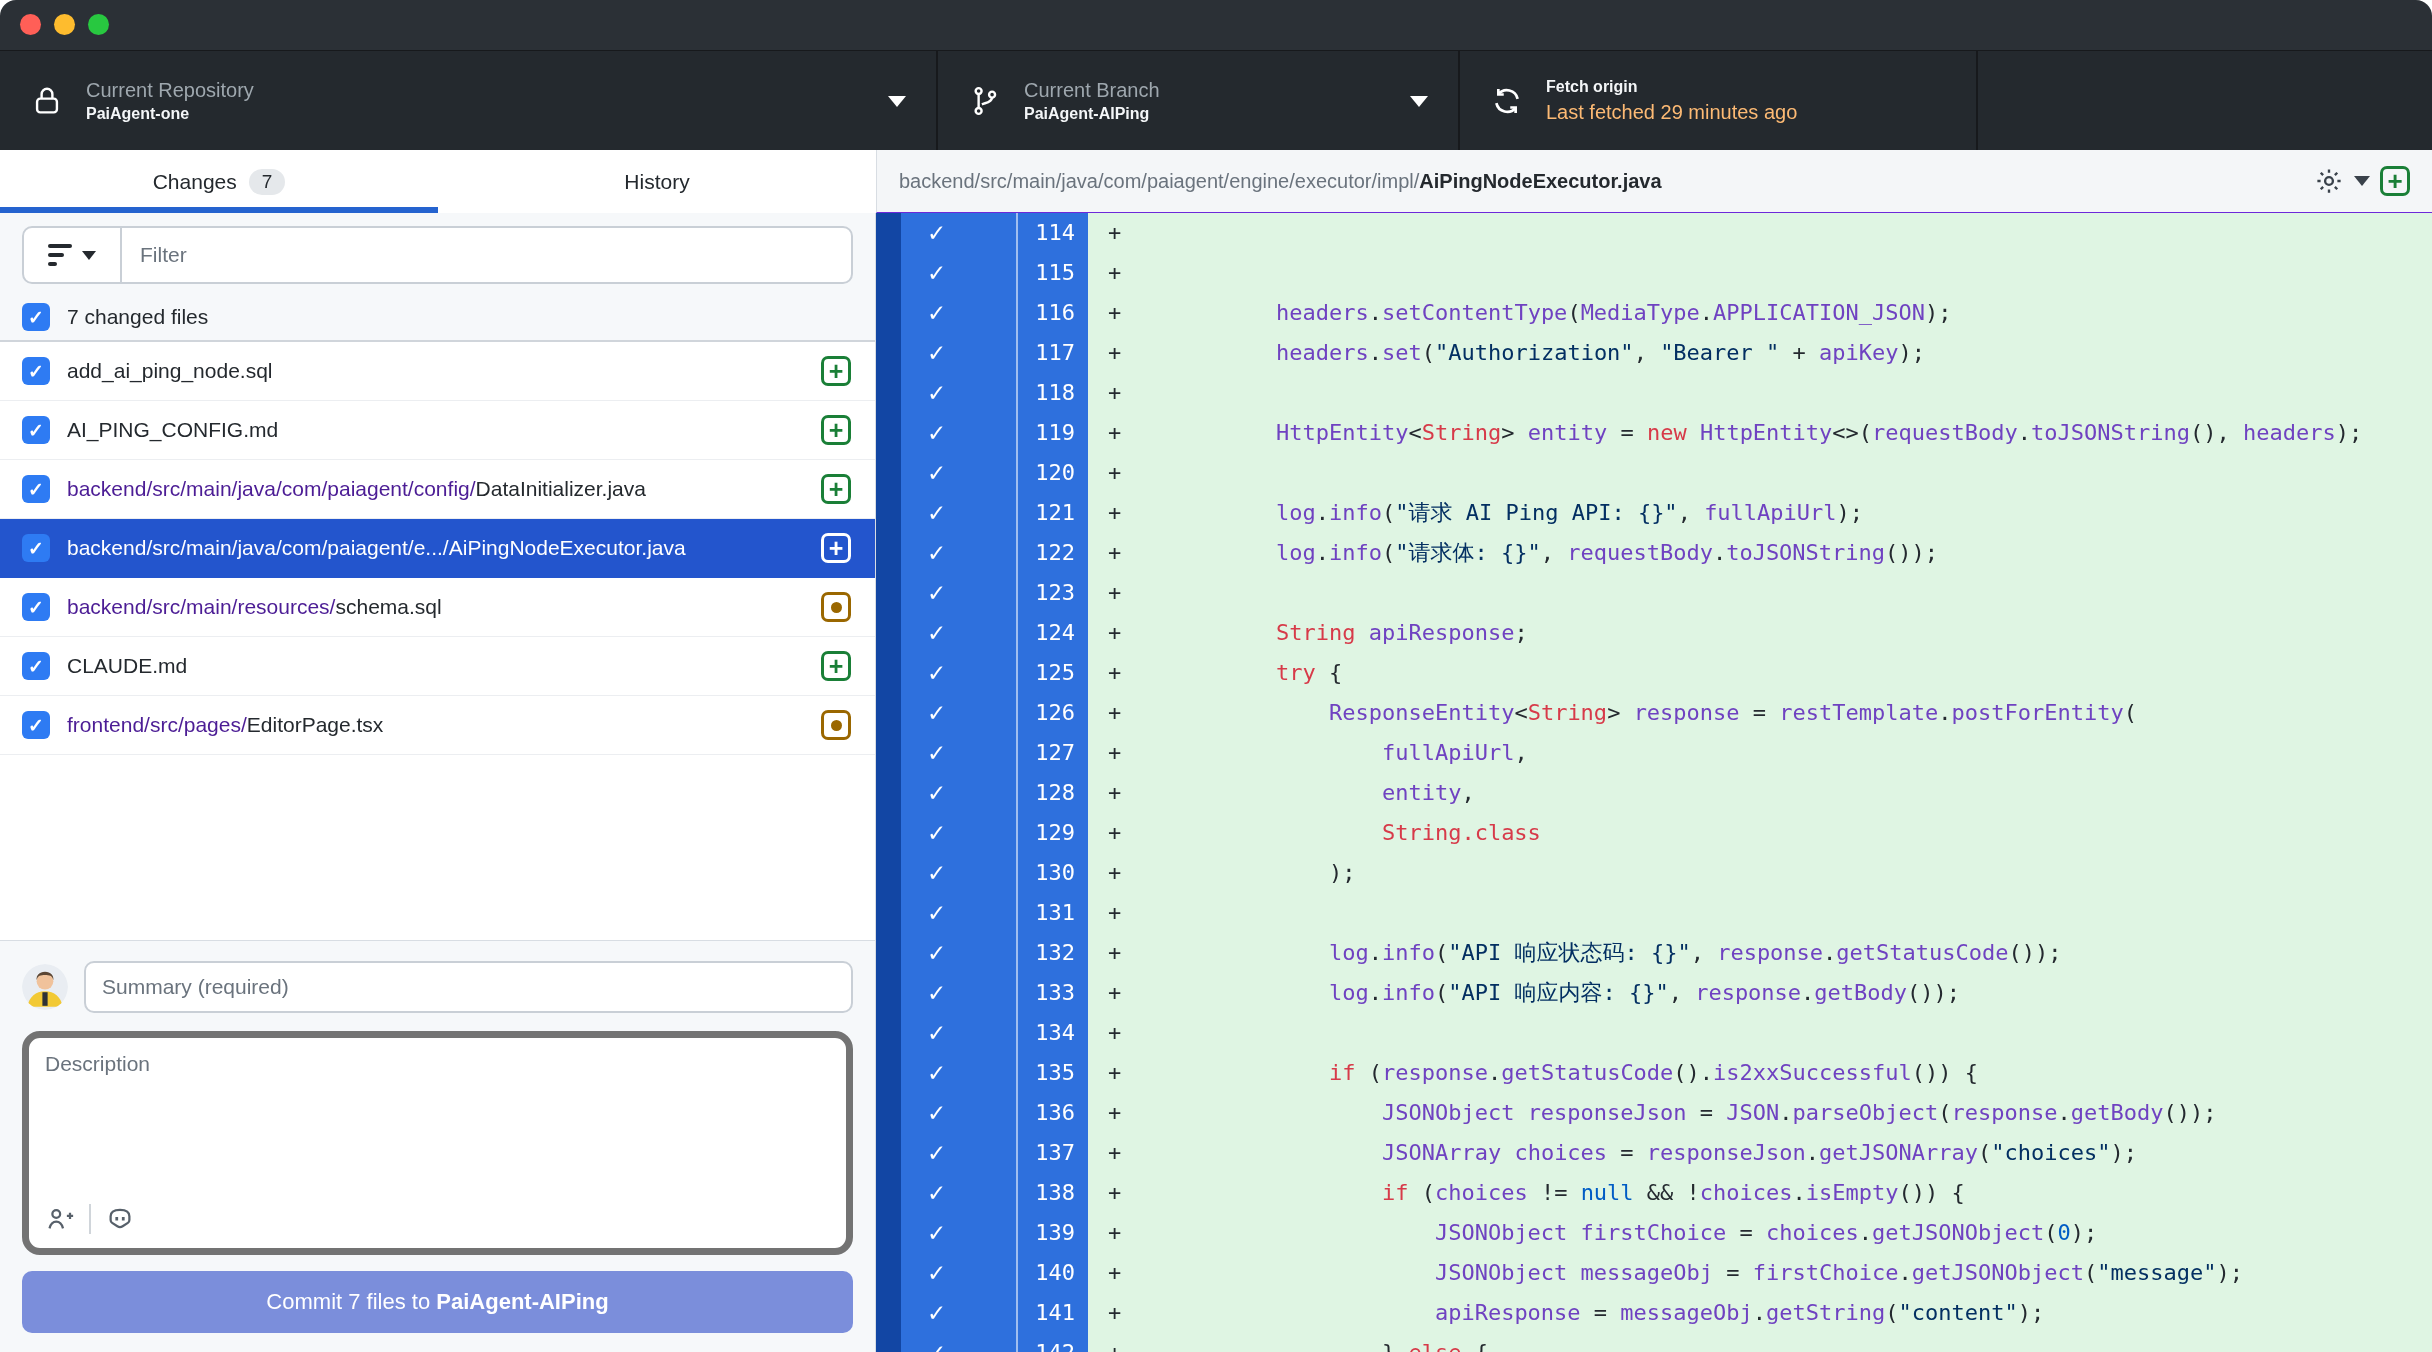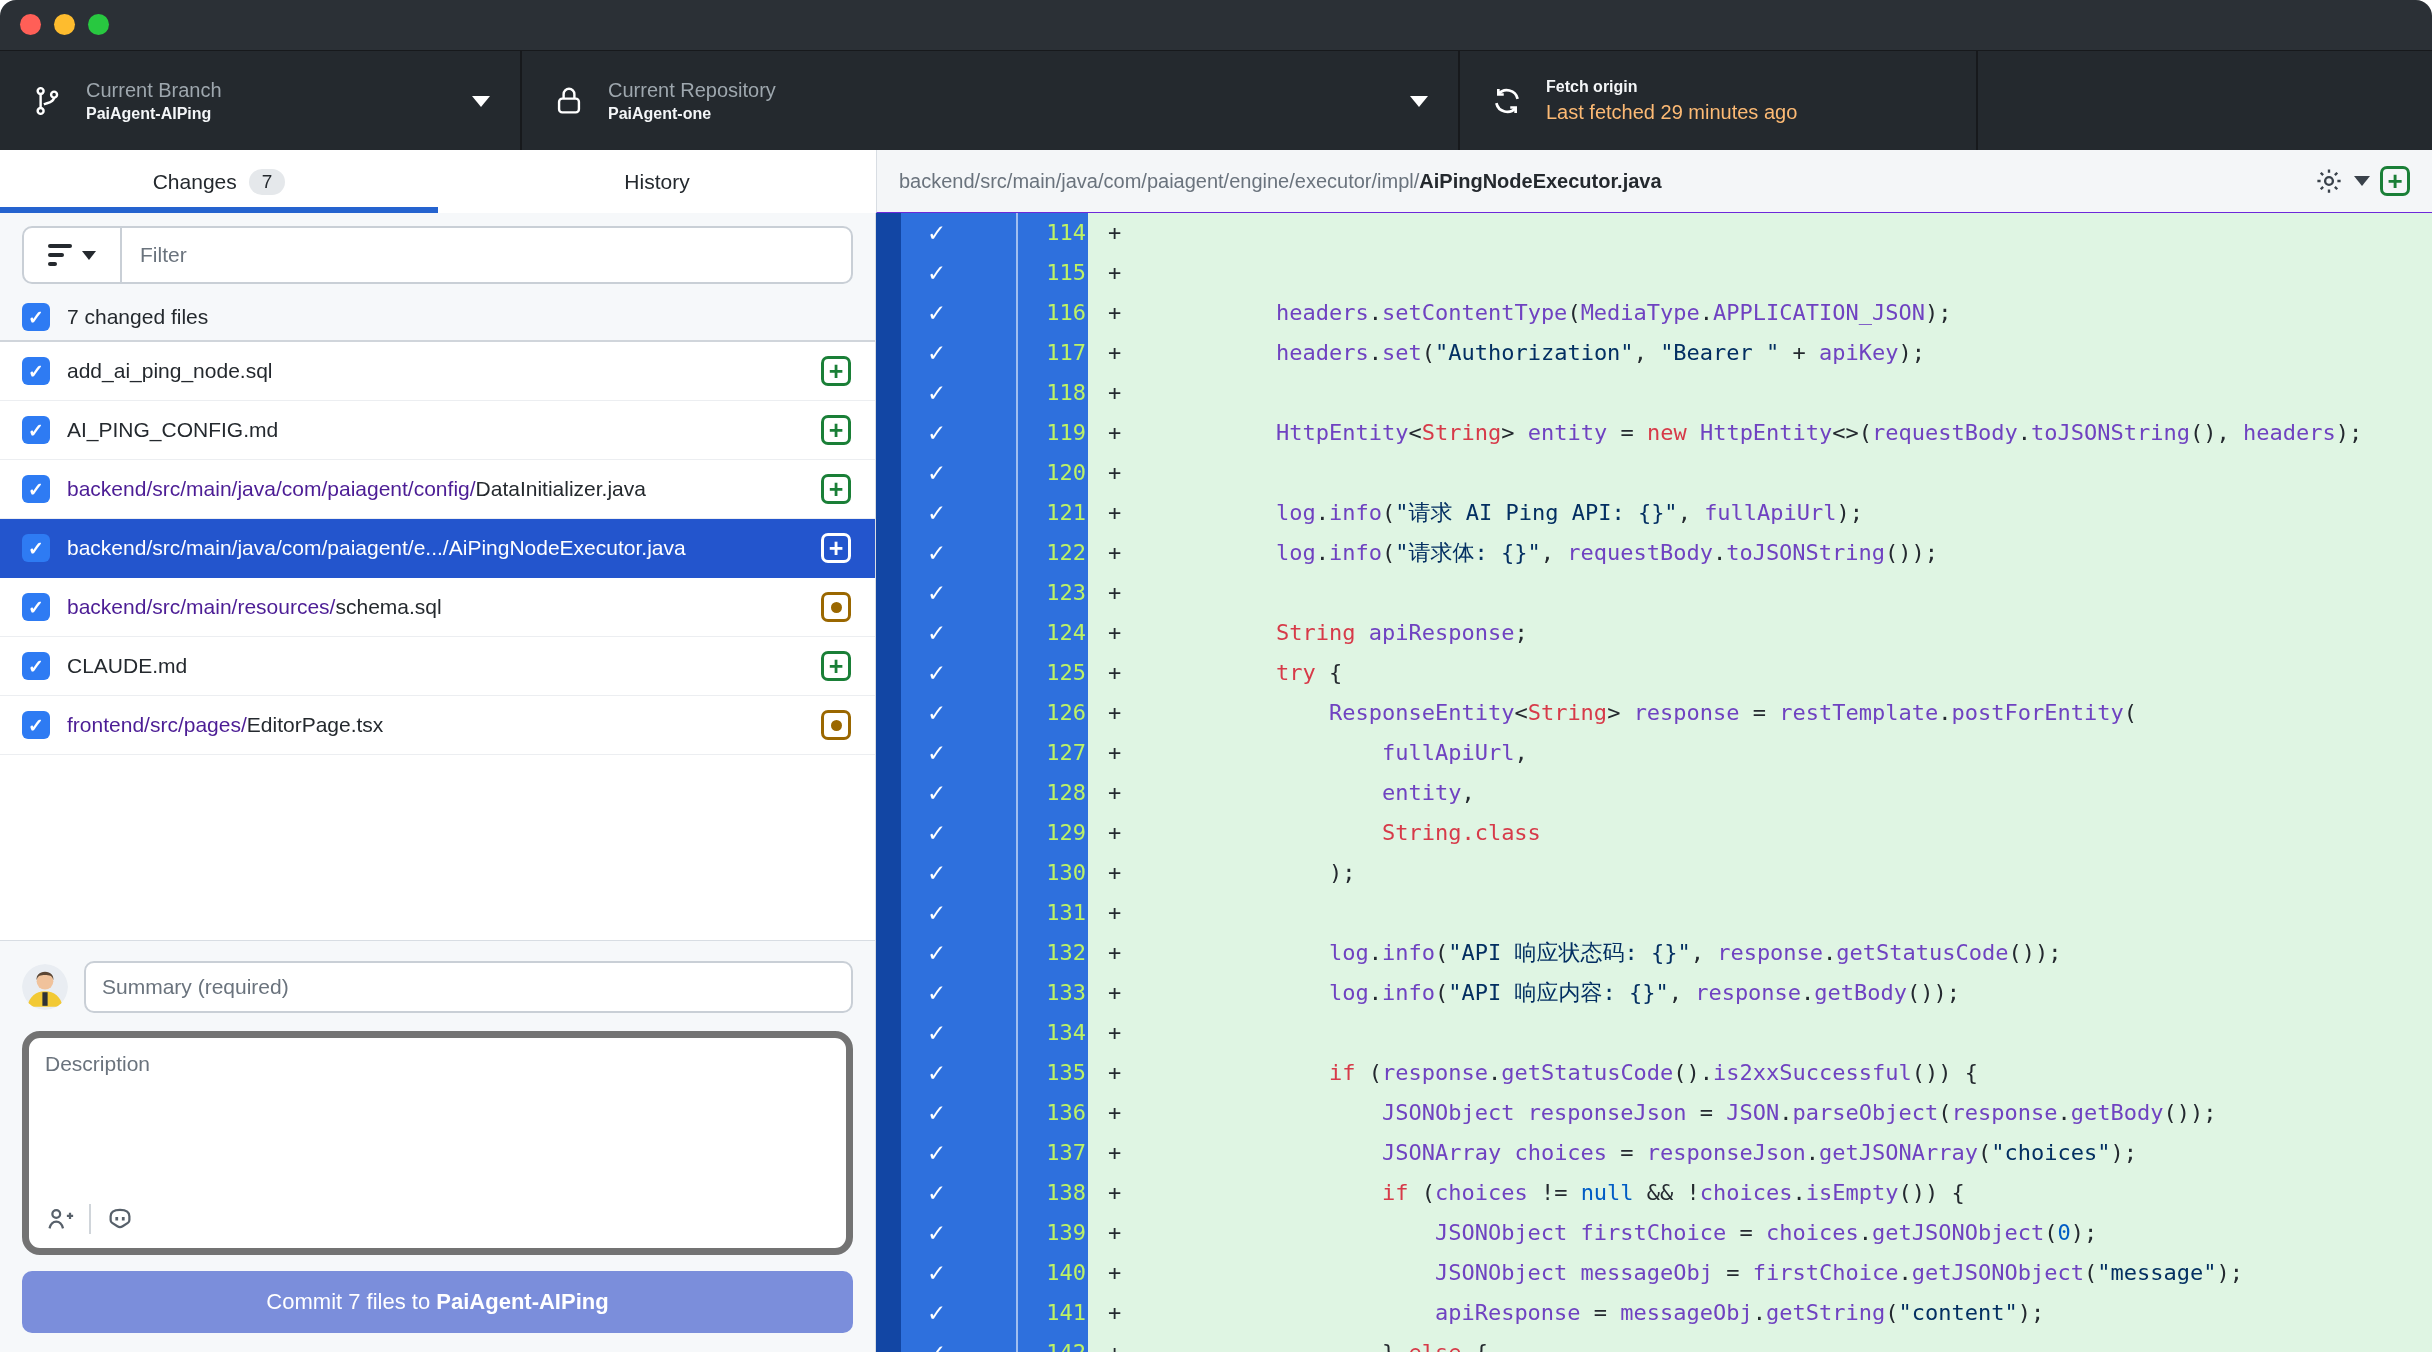--- a/index.html
+++ b/index.html
@@ -86,22 +86,22 @@
   .desc-icons{position:absolute;left:16px;bottom:14px;display:flex;align-items:center;gap:14px;}
   .desc-icons .div{width:2px;height:30px;background:#d0d5da;}
   .commit-btn{margin-top:16px;width:100%;height:62px;border:none;border-radius:10px;background:var(--btn,#7b8edb);color:#fff;font-size:22px;font-family:"Liberation Sans",sans-serif;cursor:pointer;}
   .commit-btn b{font-weight:700;}
 
   
   .diffcode{position:absolute;top:213px;left:876px;right:0;bottom:0;overflow:hidden;background:var(--addbg,#dff5e3);}
   .code-row{display:flex;height:40px;}
   .cell-strip{width:25px;background:var(--gutterdark,#1246a4);flex:0 0 auto;}
   .cell-check{width:115px;background:var(--gutter,#2e70dd);color:#fff;font-size:23px;display:flex;align-items:center;padding-left:26px;box-sizing:border-box;flex:0 0 auto;cursor:pointer;}
-  .cell-num{width:72px;background:var(--gutter,#2e70dd);border-left:2px solid rgba(255,255,255,.55);color:#bef264;
-     font-family:"DejaVu Sans Mono","Liberation Mono",monospace;font-size:22px;line-height:40px;text-align:right;padding-right:2px;box-sizing:border-box;flex:0 0 auto;}
+  .cell-num{width:72px;background:var(--gutter,#2e70dd);border-left:2px solid rgba(255,255,255,.55);color:#ffffff;
+     font-family:"DejaVu Sans Mono","Liberation Mono",monospace;font-size:22px;line-height:40px;text-align:right;padding-right:13px;box-sizing:border-box;flex:0 0 auto;}
   .cell-code{flex:1;display:flex;background:var(--addbg,#dff5e3);}
   .plusmark{width:40px;padding-left:20px;font-family:"DejaVu Sans Mono","Liberation Mono",monospace;font-size:22px;line-height:40px;color:#24292f;flex:0 0 auto;}
   .code-pre{margin:0 0 0 22px;font-family:"DejaVu Sans Mono","Liberation Mono",monospace;font-size:22px;line-height:40px;white-space:pre;}
   .tk-p{color:#24292f;}
   .tk-id{color:#6f42c1;}
   .tk-k{color:#d73a49;}
   .tk-s{color:#032f62;}
   .tk-n{color:#005cc5;}
 </style>
 </head>
@@ -111,42 +111,42 @@
 
   <div class="titlebar">
     <div class="traffic">
       <span class="light red"></span>
       <span class="light yellow"></span>
       <span class="light green"></span>
     </div>
   </div>
 
   <div class="toolbar">
+    <div class="tool-sec repo">
+      <svg class="tool-icon" viewBox="0 0 24 24" fill="none" stroke="#fff" stroke-width="1.7">
+          <rect x="5" y="10.3" width="14" height="9.7" rx="2.2"></rect>
+          <path d="M8.2 10.3V7.2a3.8 3.8 0 0 1 7.6 0v3.1"></path>
+        </svg>
+      <div class="tool-text">
+        <span class="tool-label">Current Repository</span>
+        <span class="tool-value">PaiAgent-one</span>
+      </div>
+      <span class="caret"></span>
+    </div>
     <div class="tool-sec branch">
       <svg class="tool-icon" viewBox="0 0 24 24" fill="none" stroke="#fff" stroke-width="1.7">
           <circle cx="7.5" cy="5" r="2.1"></circle>
           <circle cx="7.5" cy="19" r="2.1"></circle>
           <circle cx="17" cy="7.5" r="2.1"></circle>
           <path d="M7.5 7.1v9.8"></path>
           <path d="M17 9.6c-.3 3.4-4.6 3.6-7.2 4.8"></path>
         </svg>
       <div class="tool-text">
         <span class="tool-label">Current Branch</span>
         <span class="tool-value">PaiAgent-AIPing</span>
-      </div>
-      <span class="caret"></span>
-    </div>
-    <div class="tool-sec repo">
-      <svg class="tool-icon" viewBox="0 0 24 24" fill="none" stroke="#fff" stroke-width="1.7">
-          <rect x="5" y="10.3" width="14" height="9.7" rx="2.2"></rect>
-          <path d="M8.2 10.3V7.2a3.8 3.8 0 0 1 7.6 0v3.1"></path>
-        </svg>
-      <div class="tool-text">
-        <span class="tool-label">Current Repository</span>
-        <span class="tool-value">PaiAgent-one</span>
       </div>
       <span class="caret"></span>
     </div>
     <div class="tool-sec fetch">
       <svg class="tool-icon" viewBox="0 0 24 24" fill="none" stroke="#fff" stroke-width="1.9">
           <path d="M19.5 10.5a7.8 7.8 0 0 0-13.6-3.3"></path>
           <path d="M5.9 3.6v3.8h3.8"></path>
           <path d="M4.5 13.5a7.8 7.8 0 0 0 13.6 3.3"></path>
           <path d="M18.1 20.4v-3.8h-3.8"></path>
         </svg>

